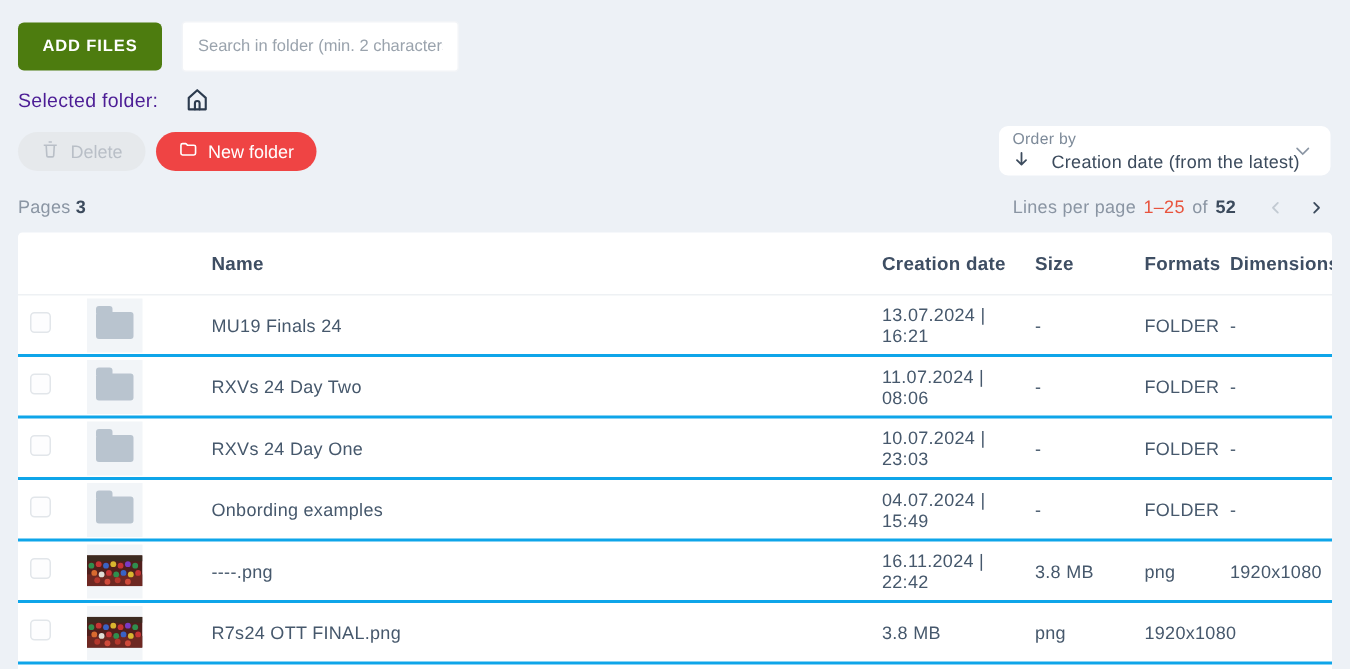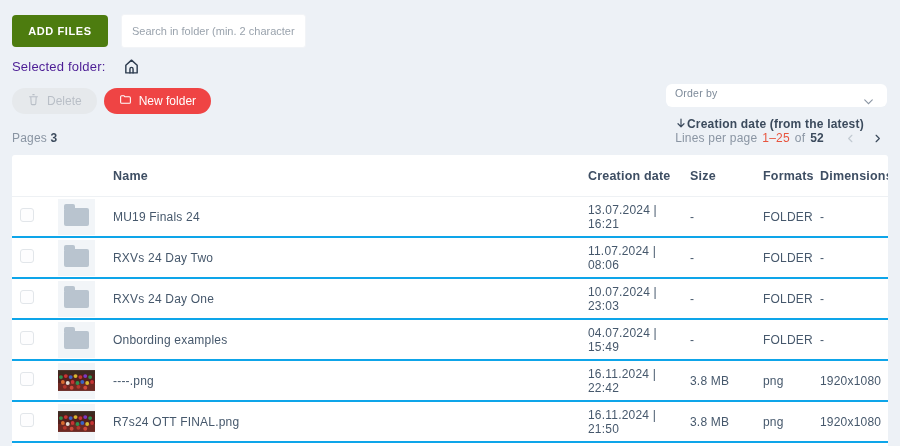--- a/index.html
+++ b/index.html
@@ -35,25 +35,25 @@
   .pill {
     display:inline-flex; align-items:center; gap:7px;
     height:26px; padding:0 15px; border:none; border-radius:14px;
     font-family:inherit; font-size:12px; cursor:pointer;
   }
   .pill.disabled { background:#e6e9ec; color:#b9bfc7; cursor:default; }
   .pill.slate { background:#ef4444; color:#fff; }
   .pill svg { width:13px; height:13px; flex:none; }
   
   .order-box {
-    position:absolute; right:13px; top:84px; width:221px; height:23px;
+    position:absolute; right:13px; top:84px; width:221px; height:33px;
     background:#fff; border-radius:6px; padding:3px 10px 0 9px; cursor:pointer;
   }
   .order-label { font-size:10.5px; color:#7d8a99; line-height:12px; }
-  .order-sel { display:flex; align-items:center; gap:0; margin-top:16px;font-weight:bold; }
+  .order-sel { display:flex; align-items:center; gap:14px; margin-top:0; }
   .order-sel .arrow-ic { width:12px; height:12px; color:#3c4b5d; flex:none; }
   .order-value { font-size:12px; color:#3c4b5d; white-space:nowrap; }
   .order-chevron {
     position:absolute; right:12px; top:10px; width:13px; height:13px; color:#8a95a3;
   }
   
   .pag-row {
     position:absolute; left:12px; right:14px; top:130px; height:16px;
     display:flex; justify-content:space-between; align-items:center;
     font-size:12px; color:#8a95a3;
@@ -85,21 +85,21 @@
   .thumb {
     width:37px; height:36px; background:#f2f5f8;
     display:flex; align-items:center; justify-content:center;
   }
   .folder-glyph { width:25px; height:18px; background:#b9c4cf; border-radius:2px; position:relative; }
   .folder-glyph::before {
     content:""; position:absolute; top:-4px; left:0; width:11px; height:5px;
     background:#b9c4cf; border-radius:2px 2px 0 0;
   }
   .photo { display:block; }
-  .cell-name { padding-right:8px; white-space:nowrap; overflow:hidden; }
+  .cell-name { padding-right:8px; white-space:nowrap; overflow:hidden;margin-left:28px; }
 </style>
 </head>
 <body>
 
 <button class="add-files">ADD FILES</button>
 <input class="search" type="text" placeholder="Search in folder (min. 2 characters)" style="">
 
 <div class="selected-row">
   <span class="selected-label">Selected folder:</span>
   <span>
@@ -301,19 +301,18 @@
           <circle cx="30" cy="13" r="2" fill="#d8b62f"></circle>
               <circle cx="35" cy="12" r="2" fill="#c73434"></circle>
           <circle cx="7" cy="17" r="2" fill="#b3372c"></circle>
               <circle cx="14" cy="18" r="2" fill="#cf4a3a"></circle>
           <circle cx="21" cy="17" r="2" fill="#b3372c"></circle>
               <circle cx="28" cy="18" r="2" fill="#cf4a3a"></circle>
         </svg>
       </div>
     </div>
     <div class="cell-name">R7s24 OTT FINAL.png</div>
-    <div>16.11.2024 | 21:50</div>
     <div>3.8 MB</div>
     <div>png</div>
     <div>1920x1080</div>
   </div>
 </div>
 </div>
 
 </body></html>

